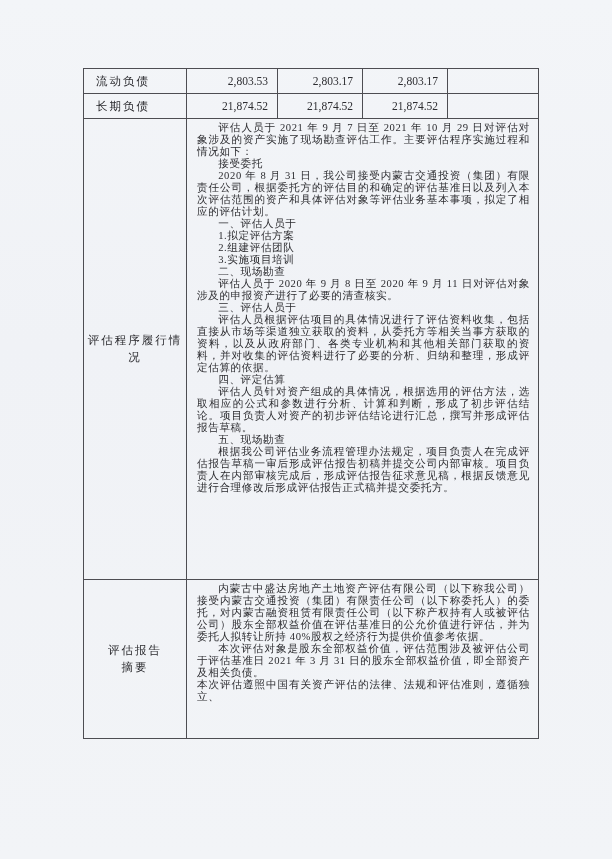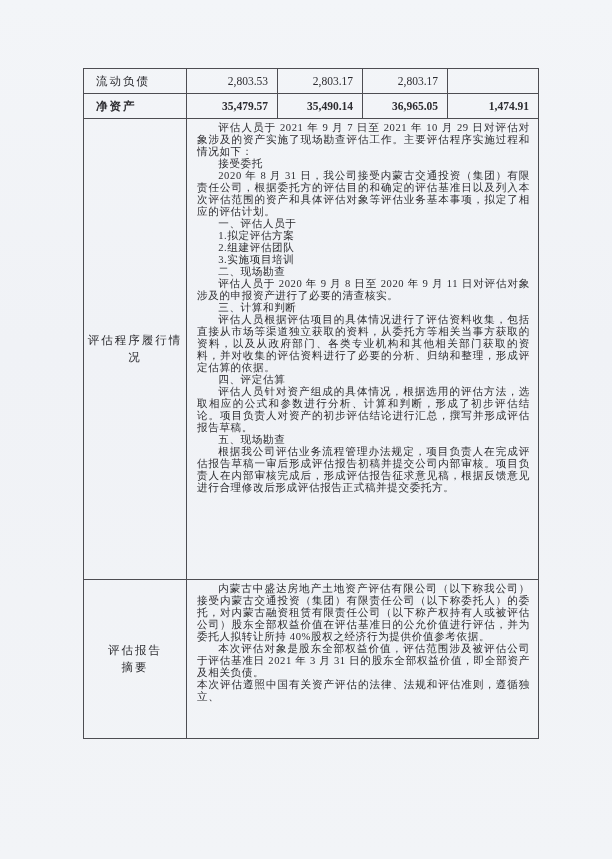--- a/index.html
+++ b/index.html
@@ -75,44 +75,44 @@
       <col style="width:91px">
     </colgroup>
     <tbody>
       <tr class="fin-row">
         <td class="row-label">流动负债</td>
         <td class="num">2,803.53</td>
         <td class="num">2,803.17</td>
         <td class="num">2,803.17</td>
         <td class="num"></td>
       </tr>
-      <tr class="fin-row bold">
-        <td class="row-label">净资产</td>
-        <td class="num">35,479.57</td>
-        <td class="num">35,490.14</td>
-        <td class="num">36,965.05</td>
-        <td class="num">1,474.91</td>
+      <tr class="fin-row">
+        <td class="row-label">长期负债</td>
+        <td class="num">21,874.52</td>
+        <td class="num">21,874.52</td>
+        <td class="num">21,874.52</td>
+        <td class="num"></td>
       </tr>
 
       <tr class="sec-row-1">
         <td class="section-label">
           <span class="lbl-line">评估程序履行情</span>
           <span class="lbl-line">况</span>
         </td>
         <td class="section-text" colspan="4">
           <p class="ind">评估人员于 2021 年 9 月 7 日至 2021 年 10 月 29 日对评估对象涉及的资产实施了现场勘查评估工作。主要评估程序实施过程和情况如下：</p>
           <p class="ind">接受委托</p>
           <p class="ind">2020 年 8 月 31 日，我公司接受内蒙古交通投资（集团）有限责任公司，根据委托方的评估目的和确定的评估基准日以及列入本次评估范围的资产和具体评估对象等评估业务基本事项，拟定了相应的评估计划。</p>
           <p class="ind">一、评估人员于</p>
           <p class="ind">1.拟定评估方案</p>
           <p class="ind">2.组建评估团队</p>
           <p class="ind">3.实施项目培训</p>
           <p class="ind">二、现场勘查</p>
           <p class="ind">评估人员于 2020 年 9 月 8 日至 2020 年 9 月 11 日对评估对象涉及的申报资产进行了必要的清查核实。</p>
-          <p class="ind">三、计算和判断</p>
+          <p class="ind">三、评估人员于</p>
           <p class="ind">评估人员根据评估项目的具体情况进行了评估资料收集，包括直接从市场等渠道独立获取的资料，从委托方等相关当事方获取的资料，以及从政府部门、各类专业机构和其他相关部门获取的资料，并对收集的评估资料进行了必要的分析、归纳和整理，形成评定估算的依据。</p>
           <p class="ind">四、评定估算</p>
           <p class="ind">评估人员针对资产组成的具体情况，根据选用的评估方法，选取相应的公式和参数进行分析、计算和判断，形成了初步评估结论。项目负责人对资产的初步评估结论进行汇总，撰写并形成评估报告草稿。</p>
           <p class="ind">五、现场勘查</p>
           <p class="ind">根据我公司评估业务流程管理办法规定，项目负责人在完成评估报告草稿一审后形成评估报告初稿并提交公司内部审核。项目负责人在内部审核完成后，形成评估报告征求意见稿，根据反馈意见进行合理修改后形成评估报告正式稿并提交委托方。</p>
         </td>
       </tr>
 
       <tr class="sec-row-2">
         <td class="section-label">

